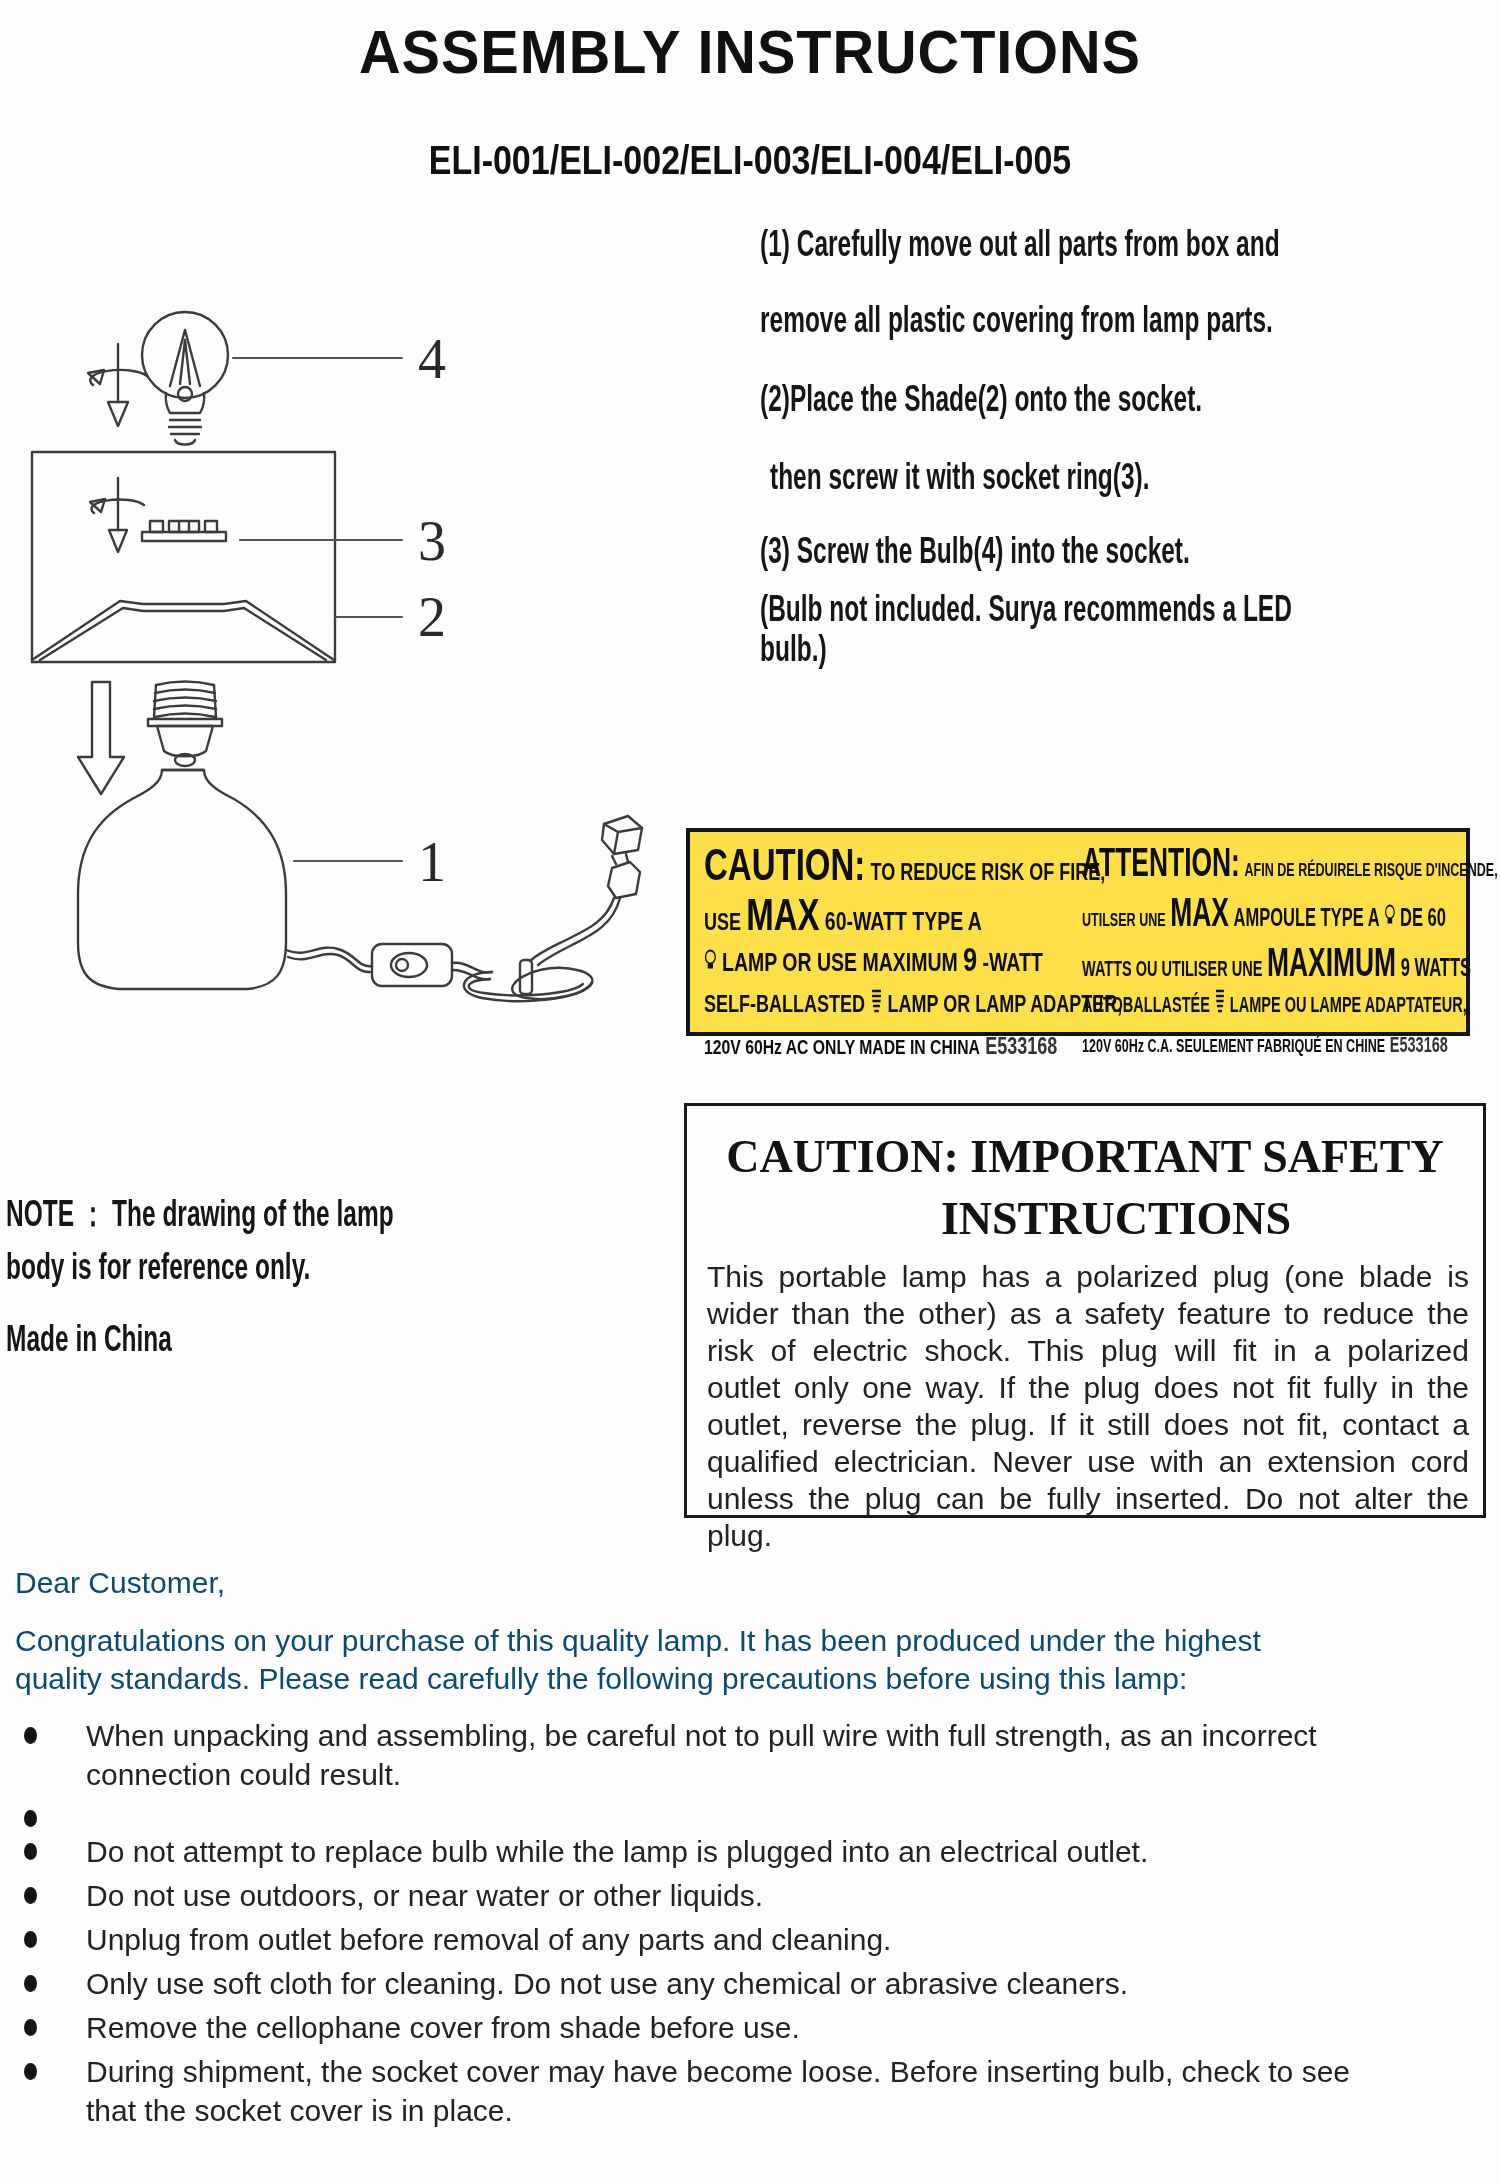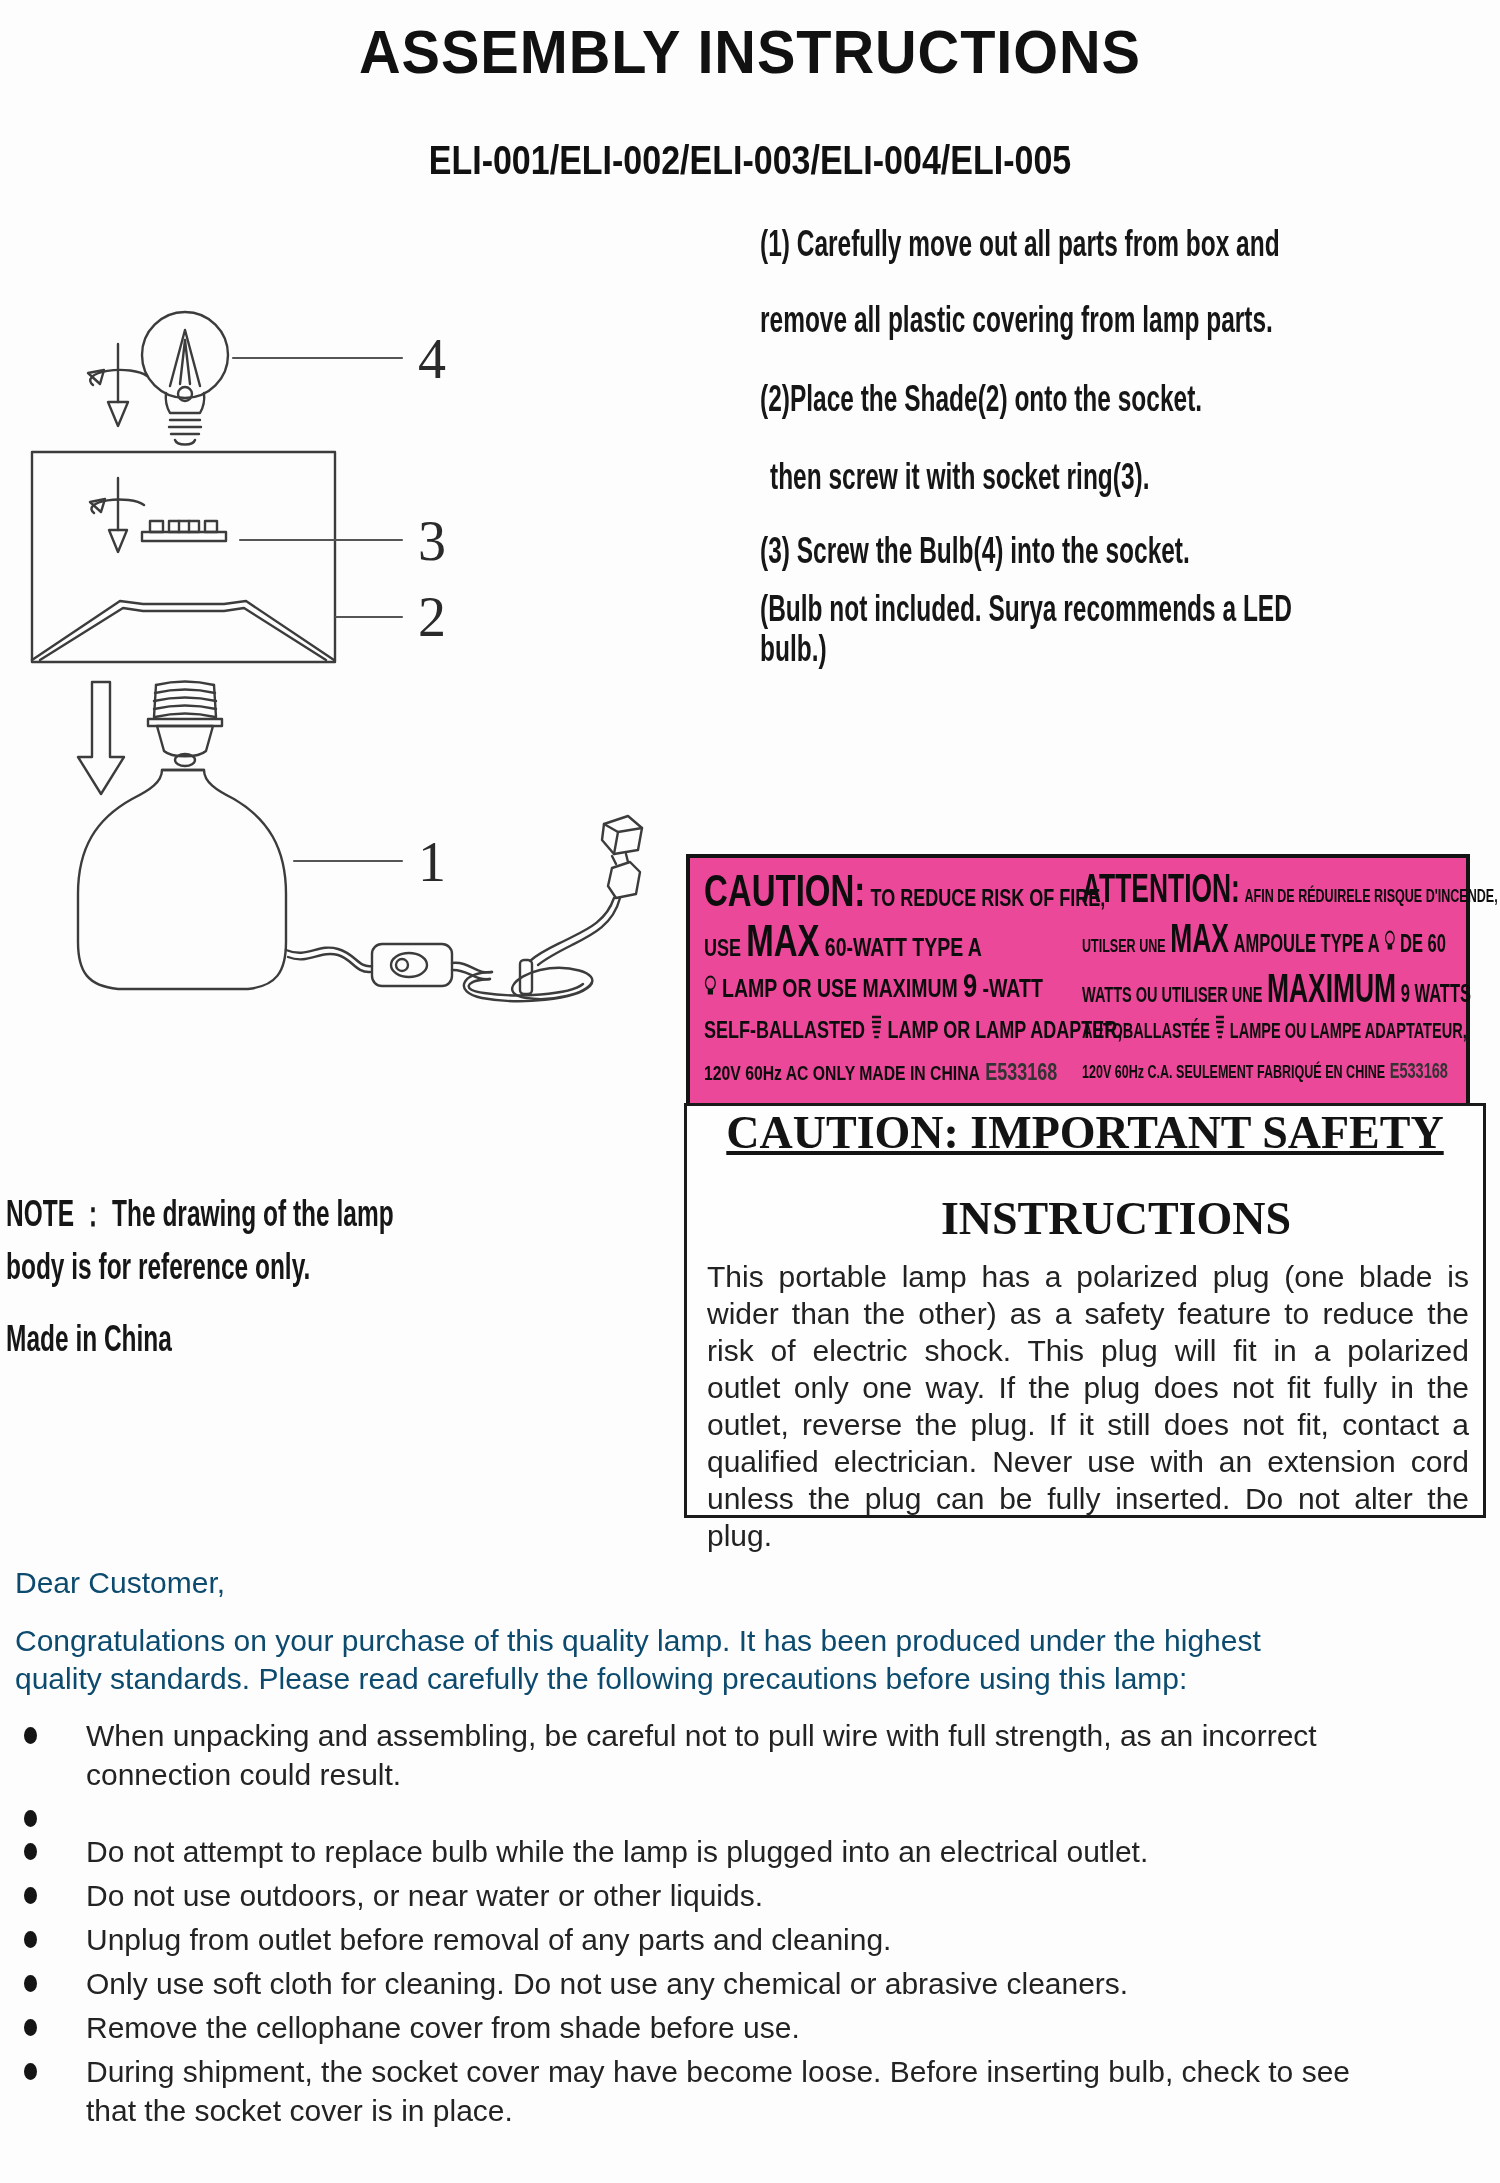--- a/index.html
+++ b/index.html
@@ -25,39 +25,39 @@
   .step-5{top:588px;} .step-6{top:628px;}
 
   
   .diagram{position:absolute;left:0;top:180px;}
   .diagram path,.diagram line,.diagram rect,.diagram circle,.diagram ellipse,.diagram polyline,.diagram polygon{
     fill:none;stroke:#3c3c3c;stroke-width:2.4;stroke-linecap:round;stroke-linejoin:round;}
   .diagram .leader{stroke:#555;stroke-width:2.2;}
   .diagram text{fill:#2a2a2a;font:400 56px var(--serif);stroke:none;}
 
   
-  .rating-label{position:absolute;left:686px;top:828px;width:784px;height:264px;
-        border:4px solid #141414;background:#ec4899;margin-top:26px;}
+  .rating-label{position:absolute;left:686px;top:828px;width:784px;height:208px;
+        border:4px solid #141414;background:#fde047;}
   .cl-line{position:absolute;display:flex;align-items:baseline;gap:7px;white-space:nowrap;
         font-family:var(--sans);font-weight:700;color:#0d0d0d;transform-origin:0 0;}
   .en .cl-line{left:14px;transform:scaleX(.75);}
   .fr .cl-line{left:392px;transform:scaleX(.66);}
   .cl-l1{top:8px;} .cl-l2{top:58px;} .cl-l3{top:108px;} .cl-l4{top:154px;} .cl-l5{top:200px;}
   .t-huge{font-size:44px;} .t-big{font-size:34px;} .t-md{font-size:26px;}
   .t-sm{font-size:24px;} .t-xs{font-size:21px;}
   .fr .t-huge{font-size:40px;} .fr .t-md{font-size:25px;} .fr .t-sm{font-size:22px;} .fr .t-xs{font-size:19px;}
   .cert{color:#333;}
   .mini-icon{position:relative;top:2px;flex:none;}
 
   
   .safety-box{position:absolute;left:684px;top:1103px;width:802px;height:415px;
         border:3px solid #1a1a1a;background:#fefefe;}
   .safety-title{position:absolute;left:0;width:100%;text-align:center;
         font:700 46px var(--serif);color:#131313;}
-  .st-1{top:0;text-decoration:underline;} .st-2{top:86px;margin-left:31px;}
+  .st-1{top:24px;} .st-2{top:86px;margin-left:31px;}
   .safety-body{position:absolute;top:152px;left:20px;width:762px;
         font:400 30px var(--sans);line-height:37px;text-align:justify;color:#222;
         word-spacing:2px;}
 
   
   .note-line{position:absolute;left:6px;font:700 36px var(--sans);white-space:nowrap;
         transform:scaleX(.68);transform-origin:0 0;color:#161616;}
   .note-0{top:1190px;} .note-1{top:1246px;} .note-2{top:1318px;}
 
   

